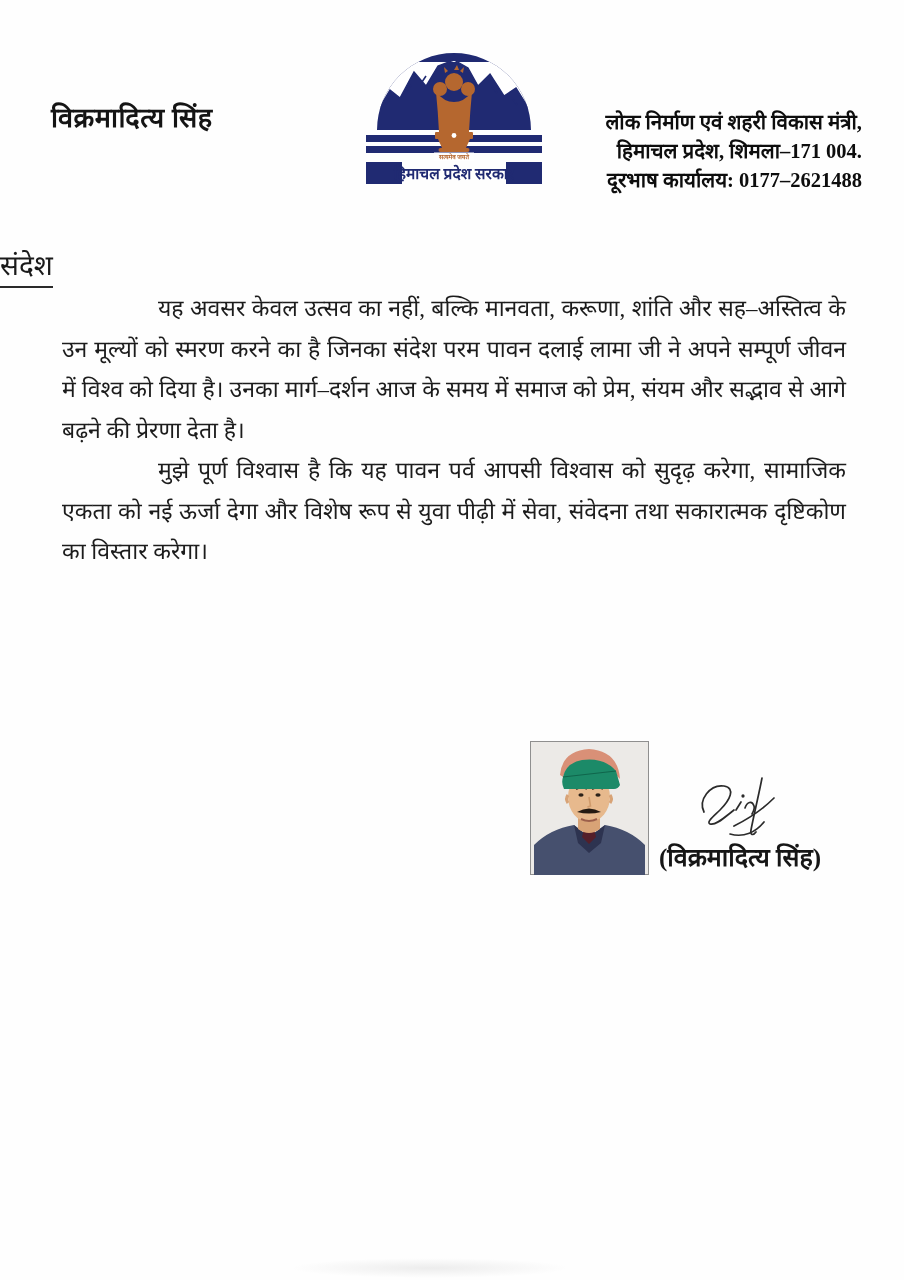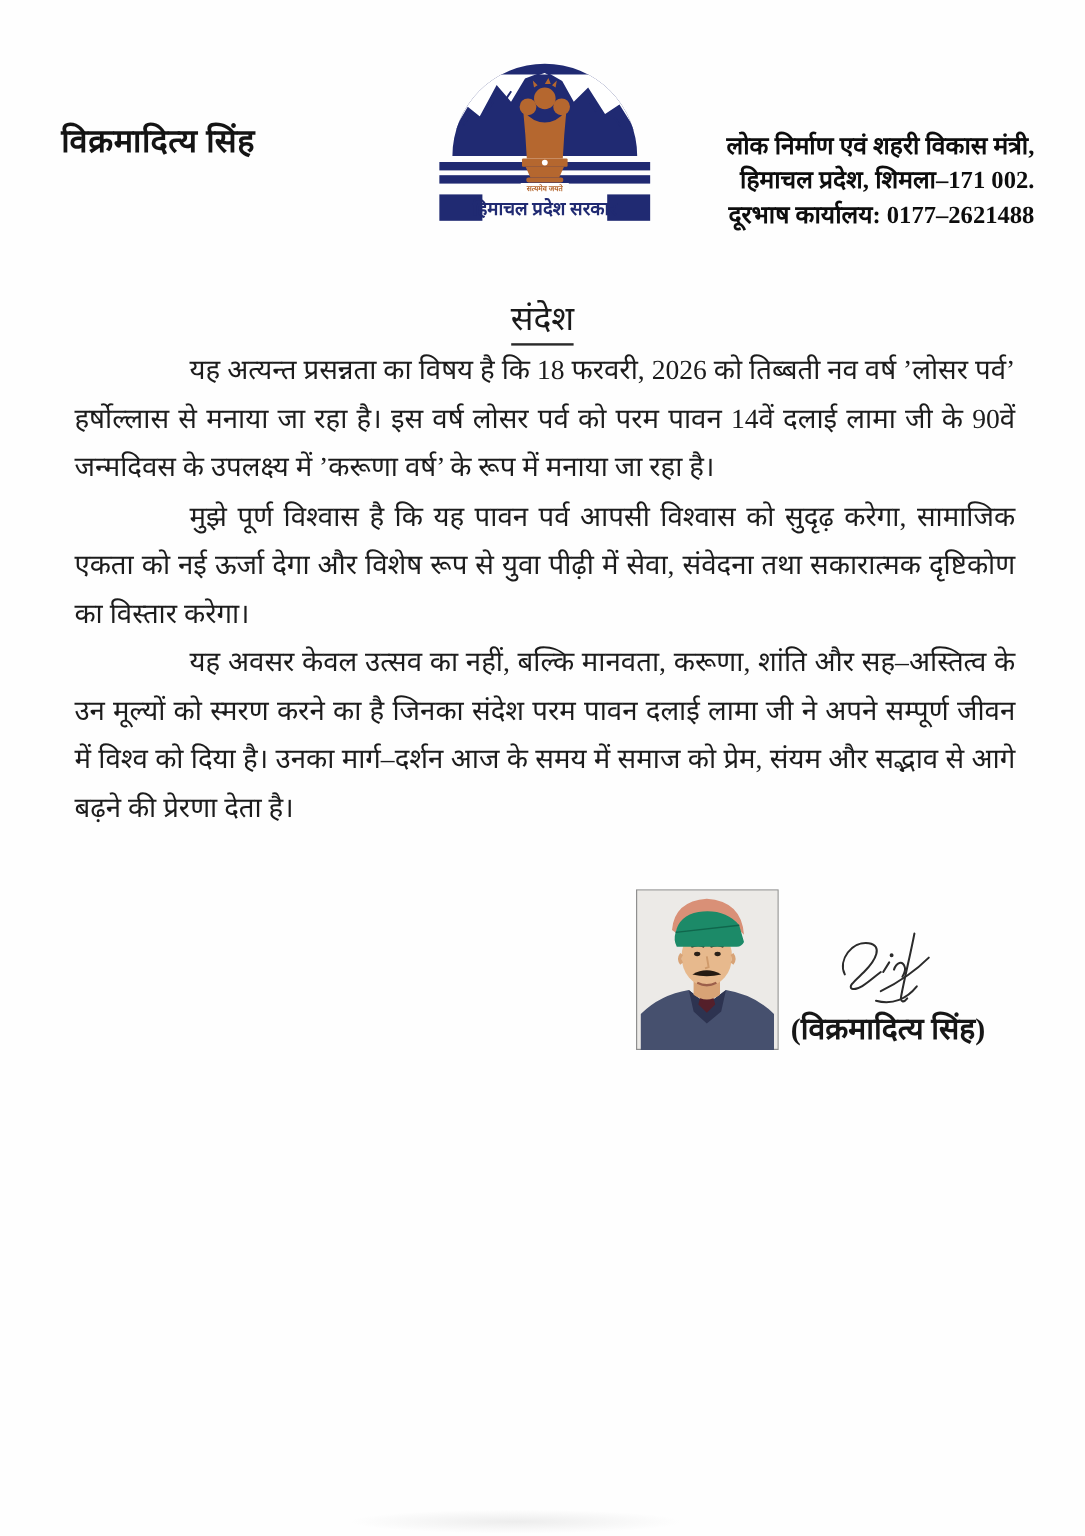--- a/index.html
+++ b/index.html
@@ -21,21 +21,20 @@
     width: 176px; height: 136px; text-align: center;
   }
   .contact {
     position: absolute; right: 42px; top: 108px;
     text-align: right;
     font-size: 20.5px; font-weight: bold; color: #0d0d0d;
     line-height: 29px; white-space: nowrap;
   }
   .msg-title-wrap {
     position: absolute; top: 245px; left: 0; width: 100%;
-    text-align: center;
   }
   .msg-title {
     display: inline-block;
     font-size: 28px; color: #1a1a1a;
     border-bottom: 2px solid #2a2a2a;
     padding-bottom: 3px;
   }
   .body-text {
     position: absolute; left: 62px; top: 289px; width: 784px;
     font-size: 23px; line-height: 40.5px;
@@ -101,32 +100,31 @@
     <text x="88" y="107" text-anchor="middle" font-size="6.2" fill="#b5672f" font-family="Liberation Serif, DejaVu Serif, serif" font-weight="bold">सत्यमेव जयते</text>
 
     <rect x="0" y="110" width="36" height="22" fill="#202a72"></rect>
     <rect x="140" y="110" width="36" height="22" fill="#202a72"></rect>
     <text x="88" y="127" text-anchor="middle" font-size="15.5" fill="#202a72" font-family="Liberation Serif, DejaVu Serif, serif" font-weight="bold">हिमाचल प्रदेश सरकार</text>
   </svg>
 </div>
 
 <div class="contact">
   <div>लोक निर्माण एवं शहरी विकास मंत्री,</div>
-  <div>हिमाचल प्रदेश, शिमला–171 002.</div>
+  <div>हिमाचल प्रदेश, शिमला–171 004.</div>
   <div>दूरभाष कार्यालय: 0177–2621488</div>
 </div>
 
 <div class="msg-title-wrap">
   <span class="msg-title">संदेश</span>
 </div>
 
 <div class="body-text">
-  <p>यह अत्यन्त प्रसन्नता का विषय है कि 18 फरवरी, 2026 को तिब्बती नव वर्ष ’लोसर पर्व’ हर्षोल्लास से मनाया जा रहा है। इस वर्ष लोसर पर्व को परम पावन 14वें दलाई लामा जी के 90वें जन्मदिवस के उपलक्ष्य में ’करूणा वर्ष’ के रूप में मनाया जा रहा है।</p>
+  <p>यह अवसर केवल उत्सव का नहीं, बल्कि मानवता, करूणा, शांति और सह–अस्तित्व के उन मूल्यों को स्मरण करने का है जिनका संदेश परम पावन दलाई लामा जी ने अपने सम्पूर्ण जीवन में विश्व को दिया है। उनका मार्ग–दर्शन आज के समय में समाज को प्रेम, संयम और सद्भाव से आगे बढ़ने की प्रेरणा देता है।</p>
   <p>मुझे पूर्ण विश्वास है कि यह पावन पर्व आपसी विश्वास को सुदृढ़ करेगा, सामाजिक एकता को नई ऊर्जा देगा और विशेष रूप से युवा पीढ़ी में सेवा, संवेदना तथा सकारात्मक दृष्टिकोण का विस्तार करेगा।</p>
-  <p>यह अवसर केवल उत्सव का नहीं, बल्कि मानवता, करूणा, शांति और सह–अस्तित्व के उन मूल्यों को स्मरण करने का है जिनका संदेश परम पावन दलाई लामा जी ने अपने सम्पूर्ण जीवन में विश्व को दिया है। उनका मार्ग–दर्शन आज के समय में समाज को प्रेम, संयम और सद्भाव से आगे बढ़ने की प्रेरणा देता है।</p>
 </div>
 
 <div class="photo">
   <svg width="119" height="134" viewBox="0 0 119 134">
     <rect x="0.5" y="0.5" width="118" height="133" fill="#eceae7" stroke="#8f8f8f" stroke-width="1"></rect>
 
     <path d="M4 134 L4 104 Q20 88 44 84 L59 96 L75 84 Q99 88 115 104 L115 134 Z" fill="#46506e"></path>
     <path d="M44 84 L59 96 L75 84 L71 102 L59 112 L48 102 Z" fill="#2d3350"></path>
     <path d="M52 96 L59 103 L66 96 L64 88 L54 88 Z" fill="#541f2a"></path>
 

